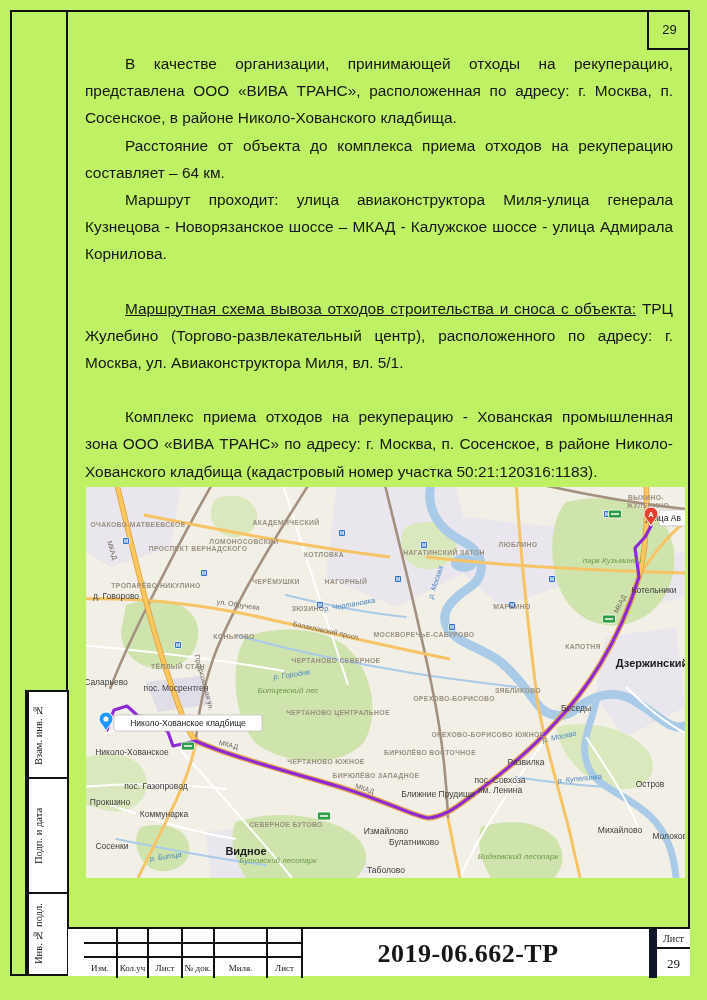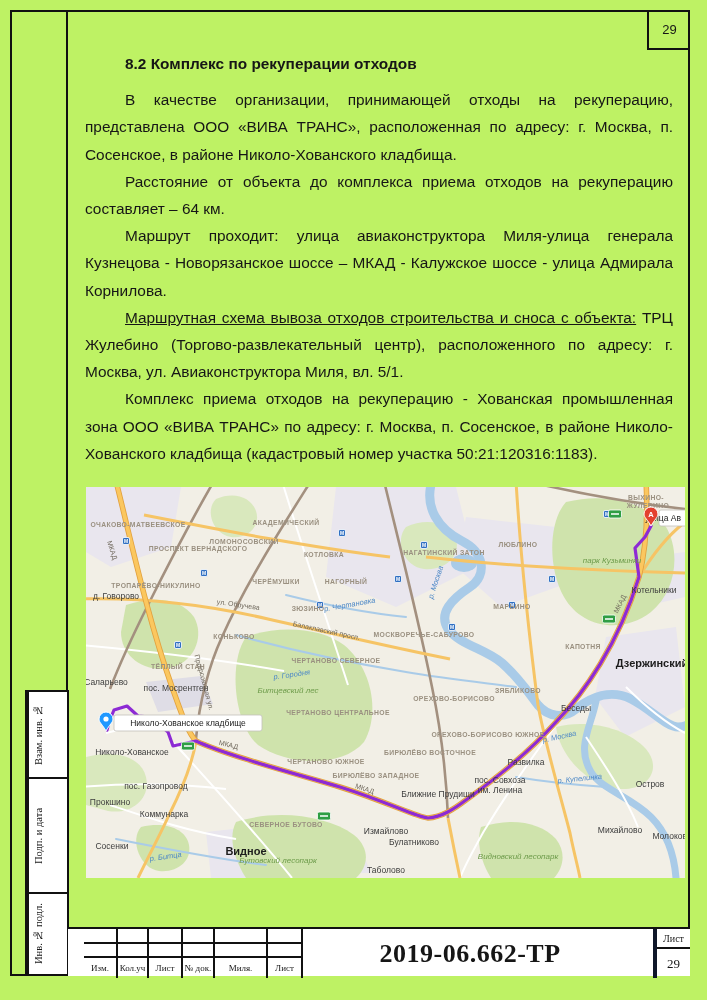--- a/index.html
+++ b/index.html
@@ -23,21 +23,21 @@
   .sb-label { width:20px; border-right:2px solid #111; display:flex; align-items:center; justify-content:center;
               writing-mode:vertical-rl; transform:rotate(180deg);
               font-family:"Liberation Serif", serif; font-size:10.5px; white-space:nowrap; }
   .sb-rest { flex:1; }
 
   
   .content { position:absolute; left:85px; top:50px; width:588px;
              font-size:15.4px; line-height:27.2px; }
   .head { font-size:15.4px; font-weight:700; margin-left:40px; margin-bottom:9px; }
   .content p { text-align:justify; text-indent:40px; }
-  .gap { }
+  .gap { margin-top:27px; }
   .ul { text-decoration:underline; }
 
   
   .map { position:absolute; left:86px; top:487px; width:599px; height:391px; }
   .map svg { display:block; }
   text { font-family:"Liberation Sans", sans-serif; text-anchor:middle; }
   .ml-d { font-size:6.8px; font-weight:600; fill:#9a9080; letter-spacing:.35px; }
   .ml-t { font-size:8.5px; fill:#3c3c3c; }
   .ml-T { font-size:11px; font-weight:600; fill:#1c1c1c; }
   .ml-w { font-size:7.5px; font-style:italic; fill:#4d88c6; }
@@ -50,21 +50,21 @@
   
   .tb { position:absolute; left:68px; top:927px; width:622px; height:49px;
         border-top:2px solid #111; font-family:"Liberation Serif", serif; background:#fff; }
   .tb-grid { position:absolute; left:16px; top:0; width:219px; height:49px; display:grid;
              grid-template-columns:34px 31px 34px 32px 53px 35px;
              grid-template-rows:15px 14px 20px; }
   .tb-grid > div { border-right:2px solid #111; border-bottom:2px solid #111;
              display:flex; align-items:center; justify-content:center; font-size:9px; }
   .tb-grid > div.lastrow { border-bottom:none; }
   .tb-doc { position:absolute; left:219px; top:0; width:370px; height:49px;
-            border-right:4px solid #0f172a; display:flex; align-items:center; justify-content:center;
+            border-right:8px solid #0f172a; display:flex; align-items:center; justify-content:center;
             font-weight:700; font-size:26px; letter-spacing:.5px; }
   .tb-sheet { position:absolute; left:589px; top:0; width:33px; height:49px; }
   .tb-sheet .hdr { height:20px; border-bottom:2px solid #111; display:flex; align-items:center; justify-content:center; font-size:10px; }
   .tb-sheet .num { height:29px; display:flex; align-items:center; justify-content:center; font-size:13px; }
 </style>
 </head>
 <body>
 
 <div class="page">
 
@@ -82,21 +82,20 @@
   <div class="sb-cell sb-c2">
     <div class="sb-label">Подп. и дата</div>
     <div class="sb-rest"></div>
   </div>
   <div class="sb-cell sb-c3">
     <div class="sb-label">Инв. № подл.</div>
     <div class="sb-rest"></div>
   </div>
 
   <div class="content">
-    <div class="head">8.2 Комплекс по рекуперации отходов</div>
     <p>В качестве организации, принимающей отходы на рекуперацию, представлена ООО «ВИВА ТРАНС», расположенная по адресу: г. Москва, п. Сосенское, в районе Николо-Хованского кладбища.</p>
     <p>Расстояние от объекта до комплекса приема отходов на рекуперацию составляет – 64 км.</p>
     <p>Маршрут проходит: улица авиаконструктора Миля-улица генерала Кузнецова - Новорязанское шоссе – МКАД - Калужское шоссе - улица Адмирала Корнилова.</p>
     <p class="gap"><span class="ul">Маршрутная схема вывоза отходов строительства и сноса с объекта:</span><span> ТРЦ Жулебино (Торгово-развлекательный центр), расположенного по адресу: г. Москва, ул. Авиаконструктора Миля, вл. 5/1.</span></p>
     <p class="gap">Комплекс приема отходов на рекуперацию - Хованская промышленная зона ООО «ВИВА ТРАНС» по адресу: г. Москва, п. Сосенское, в районе Николо-Хованского кладбища (кадастровый номер участка 50:21:120316:1183).</p>
   </div>
 
   <div class="map">
     <svg width="599" height="391" viewBox="0 0 599 391">
       <rect x="0" y="0" width="599" height="391" fill="#f2efe6"></rect>

